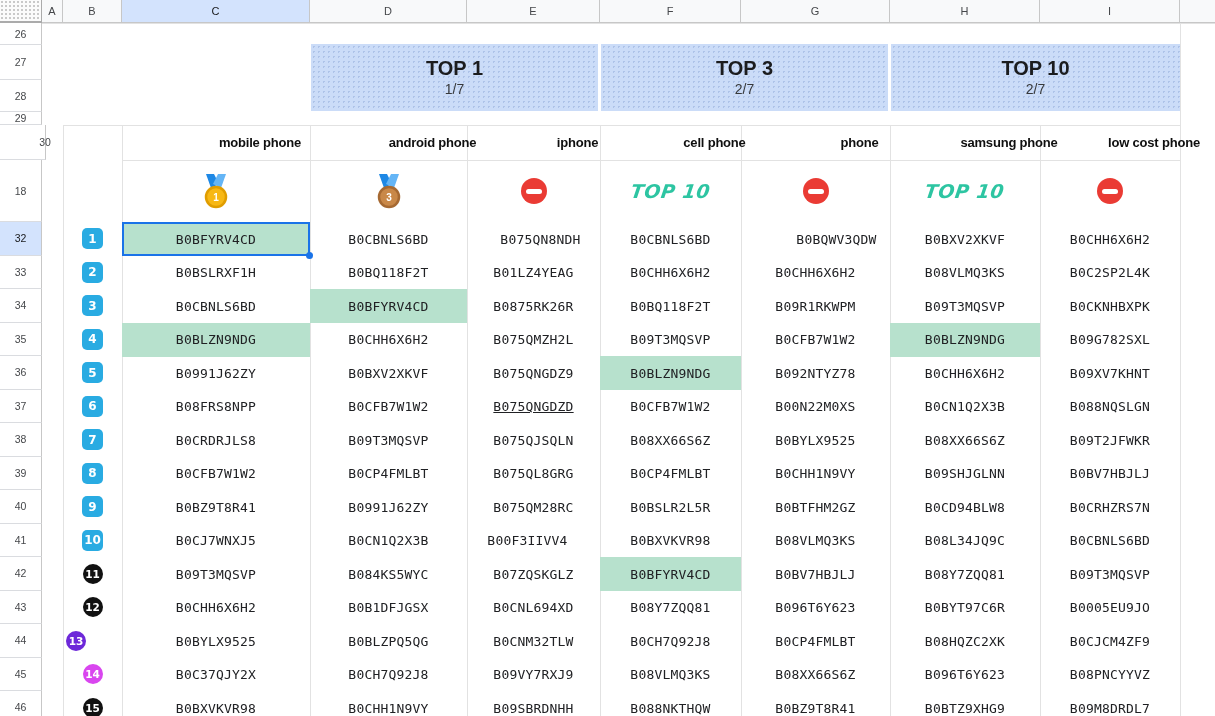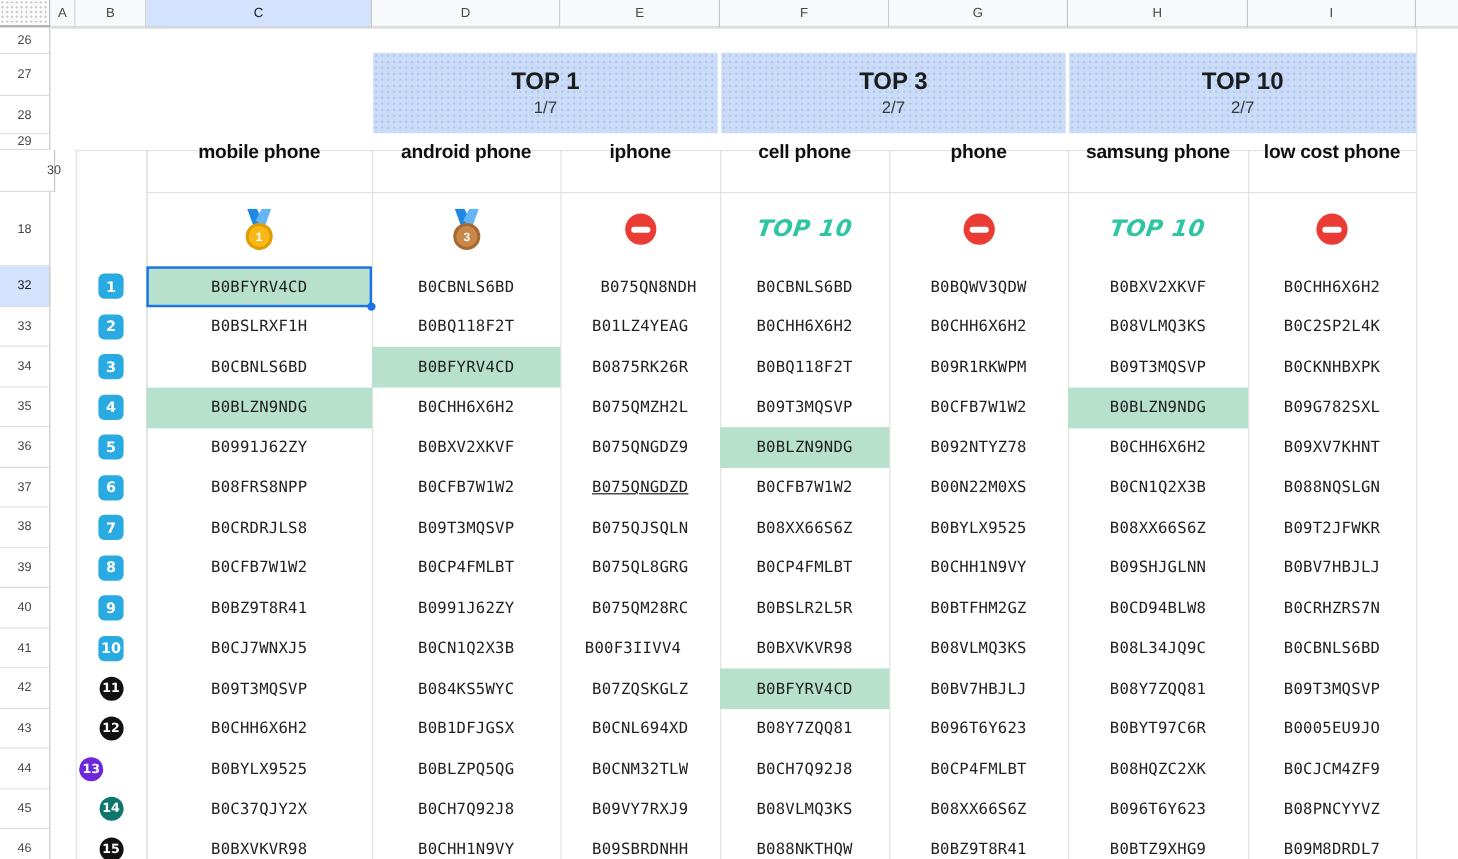--- a/index.html
+++ b/index.html
@@ -23,22 +23,22 @@
   .vline,.hline{position:absolute;background:#e2e2e2;}
   .vline{width:1px;} .hline{height:1px;}
 
   
   .banner{position:absolute;top:44px;height:67px;display:flex;flex-direction:column;align-items:center;justify-content:center;
     background-color:#cbdcf8;background-image:radial-gradient(rgba(125,155,205,.38) 1px,transparent 1px);background-size:5px 5px;}
   .banner-title{font-size:20px;font-weight:700;color:#1b1c1e;line-height:1.2;}
   .banner-sub{font-size:14px;color:#37393b;line-height:1.3;}
 
   
-  .kw{position:absolute;top:110px;height:35px;display:flex;align-items:center;justify-content:center;
-    font-size:16px;font-weight:700;color:#0f0f0f;letter-spacing:-0.2px;}
+  .kw{position:absolute;top:125px;height:35px;display:flex;align-items:center;justify-content:center;
+    font-size:13px;font-weight:700;color:#0f0f0f;letter-spacing:-0.2px;margin-left:44px;}
 
   
   .iconcell{position:absolute;top:160px;height:62px;display:flex;align-items:center;justify-content:center;}
   .noentry{width:26px;height:26px;border-radius:50%;position:relative;}
   .noentry::after{content:"";position:absolute;left:5px;top:10.5px;width:16px;height:5px;border-radius:2.5px;background:#fff;}
   .top10{font-size:19px;font-weight:700;font-style:italic;letter-spacing:0.5px;transform:skewX(-8deg);
     font-family:"DejaVu Sans",sans-serif;}
 
   
   .cell{position:absolute;height:34px;display:flex;align-items:center;justify-content:center;
@@ -208,21 +208,21 @@
       <div class="cell" style="left: 600px; width: 141px; top: 523.5px;">B0BXVKVR98</div>
       <div class="cell hl" style="left: 600px; width: 141px; top: 557px;">B0BFYRV4CD</div>
       <div class="cell" style="left: 600px; width: 141px; top: 590.5px;">B08Y7ZQQ81</div>
       <div class="cell" style="left: 600px; width: 141px; top: 624px;">B0CH7Q92J8</div>
       <div class="cell" style="left: 600px; width: 141px; top: 657.5px;">B08VLMQ3KS</div>
       <div class="cell" style="left: 600px; width: 141px; top: 691px;">B088NKTHQW</div>
       <div class="kw" style="left: 741px; width: 149px;">phone</div>
       <div class="iconcell" style="left: 741px; width: 149px;">
         <div class="noentry" style="background: rgb(234, 59, 52);"></div>
       </div>
-      <div class="cell" style="left: 741px; width: 149px; top: 222px;">B0BQWV3QDW</div>
+      <div class="cell" style="left: 741px; width: 149px; top: 222px; padding-left: 21px;">B0BQWV3QDW</div>
       <div class="cell" style="left: 741px; width: 149px; top: 255.5px;">B0CHH6X6H2</div>
       <div class="cell" style="left: 741px; width: 149px; top: 289px;">B09R1RKWPM</div>
       <div class="cell" style="left: 741px; width: 149px; top: 322.5px;">B0CFB7W1W2</div>
       <div class="cell" style="left: 741px; width: 149px; top: 356px;">B092NTYZ78</div>
       <div class="cell" style="left: 741px; width: 149px; top: 389.5px;">B00N22M0XS</div>
       <div class="cell" style="left: 741px; width: 149px; top: 423px;">B0BYLX9525</div>
       <div class="cell" style="left: 741px; width: 149px; top: 456.5px;">B0CHH1N9VY</div>
       <div class="cell" style="left: 741px; width: 149px; top: 490px;">B0BTFHM2GZ</div>
       <div class="cell" style="left: 741px; width: 149px; top: 523.5px;">B08VLMQ3KS</div>
       <div class="cell" style="left: 741px; width: 149px; top: 557px;">B0BV7HBJLJ</div>
@@ -274,18 +274,18 @@
       <div class="badge blue" style="left: 82px; top: 328.75px; background: rgb(41, 171, 226);">4</div>
       <div class="badge blue" style="left: 82px; top: 362.25px; background: rgb(41, 171, 226);">5</div>
       <div class="badge blue" style="left: 82px; top: 395.75px; background: rgb(41, 171, 226);">6</div>
       <div class="badge blue" style="left: 82px; top: 429.25px; background: rgb(41, 171, 226);">7</div>
       <div class="badge blue" style="left: 82px; top: 462.75px; background: rgb(41, 171, 226);">8</div>
       <div class="badge blue" style="left: 82px; top: 496.25px; background: rgb(41, 171, 226);">9</div>
       <div class="badge blue" style="left: 82px; top: 529.75px; background: rgb(41, 171, 226);">10</div>
       <div class="badge black" style="left: 82.5px; top: 563.75px; background: rgb(17, 17, 17);">11</div>
       <div class="badge black" style="left: 82.5px; top: 597.25px; background: rgb(17, 17, 17);">12</div>
       <div class="badge black" style="left: 66px; top: 630.75px; background: #6d28d9;">13</div>
-      <div class="badge black" style="left: 82.5px; top: 664.25px; background: #0f766e;">14</div>
+      <div class="badge black" style="left: 82.5px; top: 664.25px; background: #d946ef;">14</div>
       <div class="badge black" style="left: 82.5px; top: 697.75px; background: rgb(17, 17, 17);">15</div>
     </div>
   <div class="sel-box"></div>
   <div class="sel-handle"></div>
 </div>
 
 </body></html>

